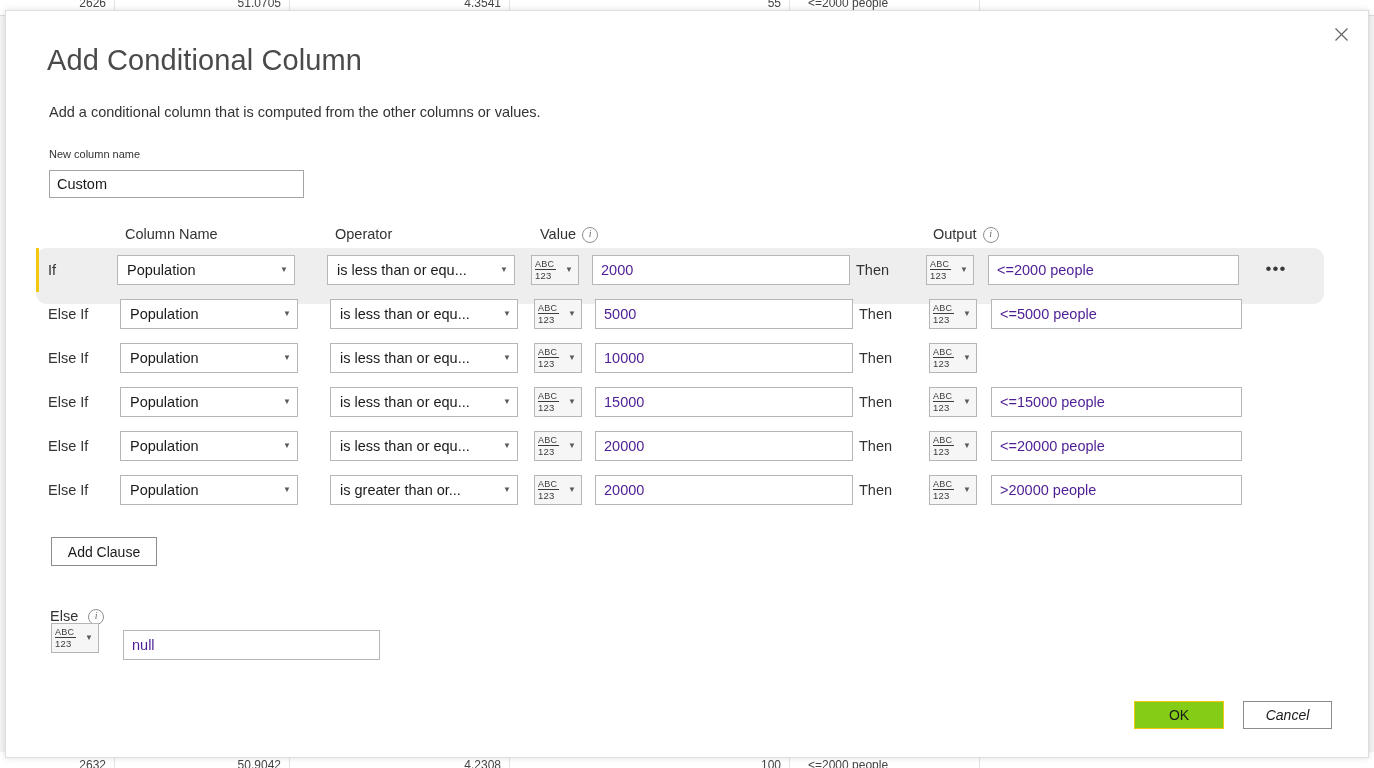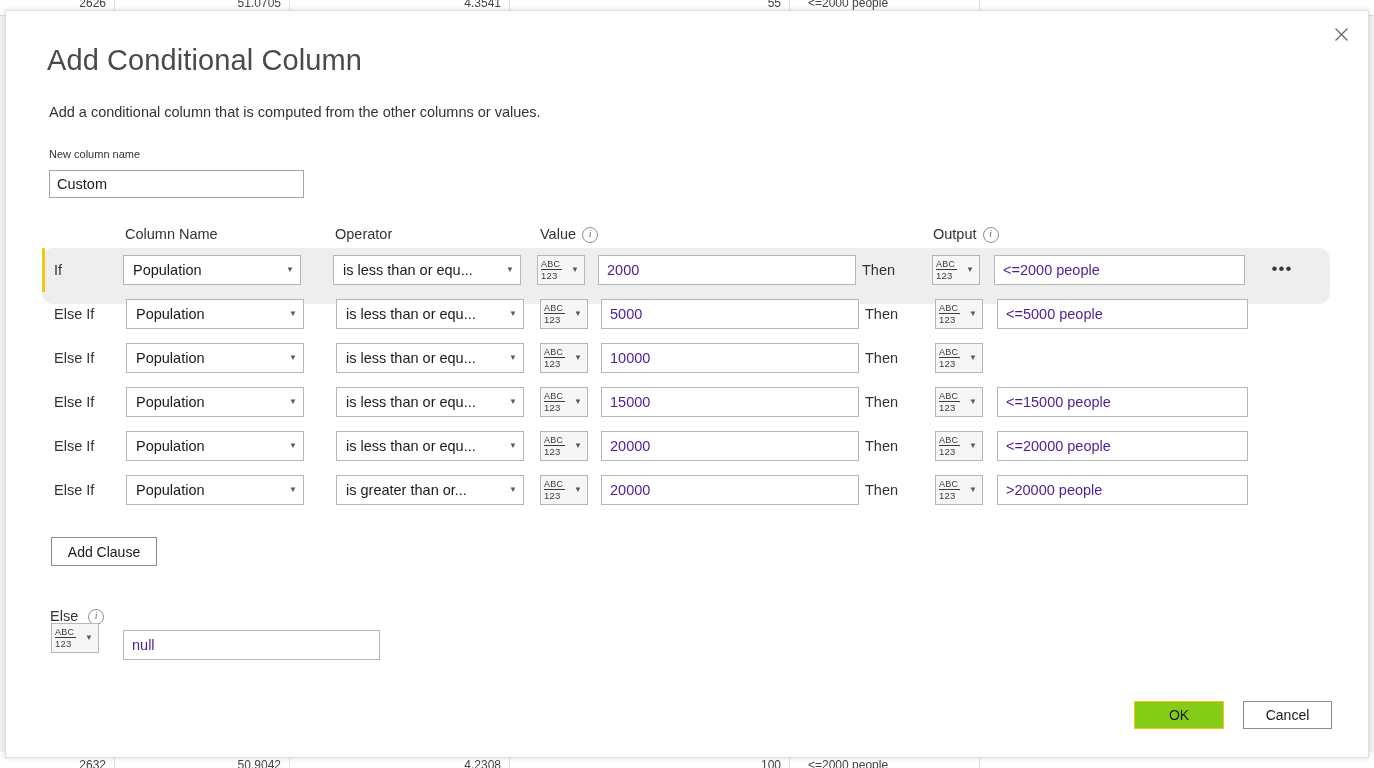--- a/index.html
+++ b/index.html
@@ -144,21 +144,21 @@
     font-size: 10px;
     font-style: italic;
     font-family: "Liberation Serif", serif;
     color: #6a6a6a;
     line-height: 16px;
   }
 
   
   .clause-row {
     position: absolute;
-    left: 36px;
+    left: 30px;
     width: 1288px;
     height: 56px;
     border-radius: 11px;
   }
   .clause-row.active {
     background: #eeeeee;
   }
   .clause-row.active::before {
     content: "";
     position: absolute;
@@ -341,20 +341,21 @@
     top: 690px;
     width: 89px;
     height: 28px;
     background: #ffffff;
     border: 1px solid #8c8c8c;
     box-sizing: border-box;
     font-family: "Liberation Sans", sans-serif;
     font-size: 14px;
     color: #1a1a1a;
     cursor: pointer;
+    font-style: italic;
   }
 </style>
 </head>
 <body>
 
 <div id="bg-layer">
   <div class="bg-grid-row" id="bg-row-top" style="top:-10px;">
       <div class="bg-cell" style="left: 40px; width: 75px;">2626</div>
       <div class="bg-cell" style="left: 180px; width: 110px;">51.0705</div>
       <div class="bg-cell" style="left: 400px; width: 110px;">4.3541</div>

